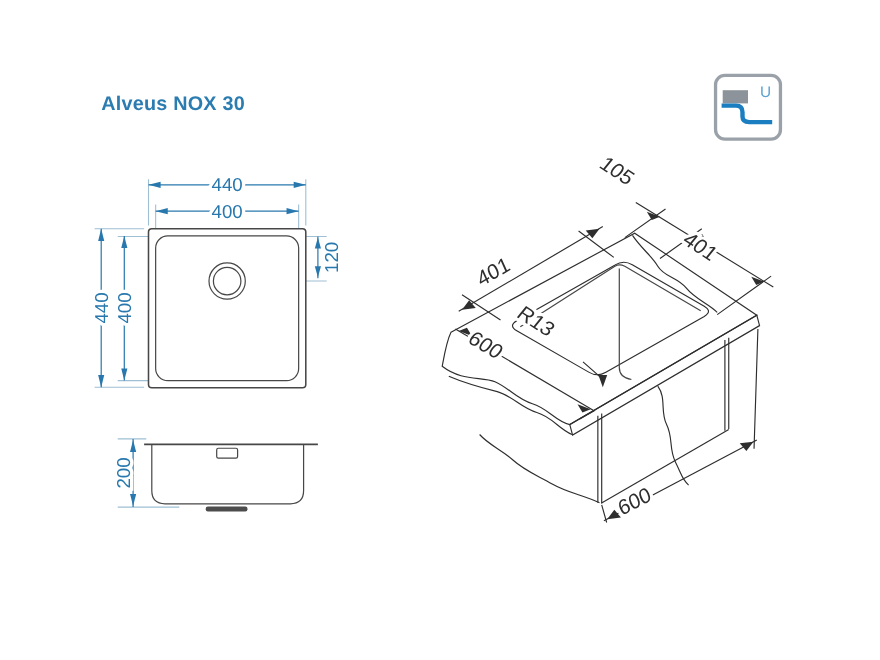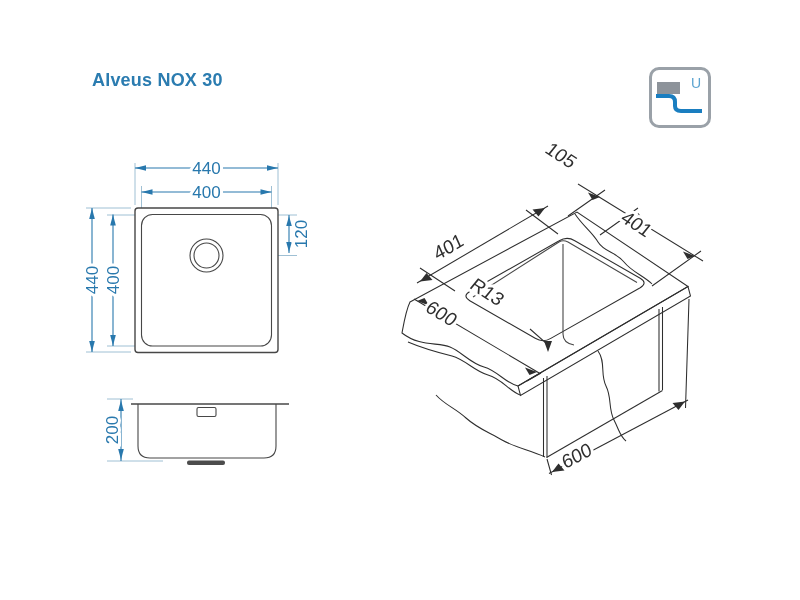--- a/index.html
+++ b/index.html
@@ -1,18 +1,18 @@
 <!DOCTYPE html>
 <html><head>
 <meta charset="utf-8">
 <style>
   html,body{margin:0;padding:0;background:#fff;width:800px;height:600px;overflow:hidden;
             font-family:"Liberation Sans", sans-serif;}
   .stage{position:relative;width:800px;height:600px;background:#fff;}
-  .title{position:absolute;left:92px;top:70px;font-size:18px;font-weight:bold;color:#2b7cb0;letter-spacing:.2px;}
+  .title{position:absolute;left:92px;top:84px;font-size:18px;font-weight:bold;color:#2b7cb0;letter-spacing:.2px;}
   .badge{position:absolute;left:649px;top:67px;width:56px;height:55px;border:3px solid #9aa1a8;border-radius:10px;background:#fff;}
   .badge svg{display:block}
   svg text{font-family:"Liberation Sans", sans-serif;}
   .dimtxt{fill:#2878ad;font-size:17px;paint-order:stroke;stroke:#fff;stroke-width:6px;font-weight:400;}
   .isotxt{fill:#2e2e2e;font-size:19px;paint-order:stroke;stroke:#fff;stroke-width:6px;}
   .thin{stroke:#9fc0d4;stroke-width:1;fill:none;}
   .dim{stroke:#2878ad;stroke-width:1.1;fill:none;}
   .arr{fill:#2878ad;stroke:none;}
   .ln{stroke:#474747;stroke-width:1.5;fill:none;}
   .lnf{stroke:#474747;stroke-width:1.4;fill:#fff;}

